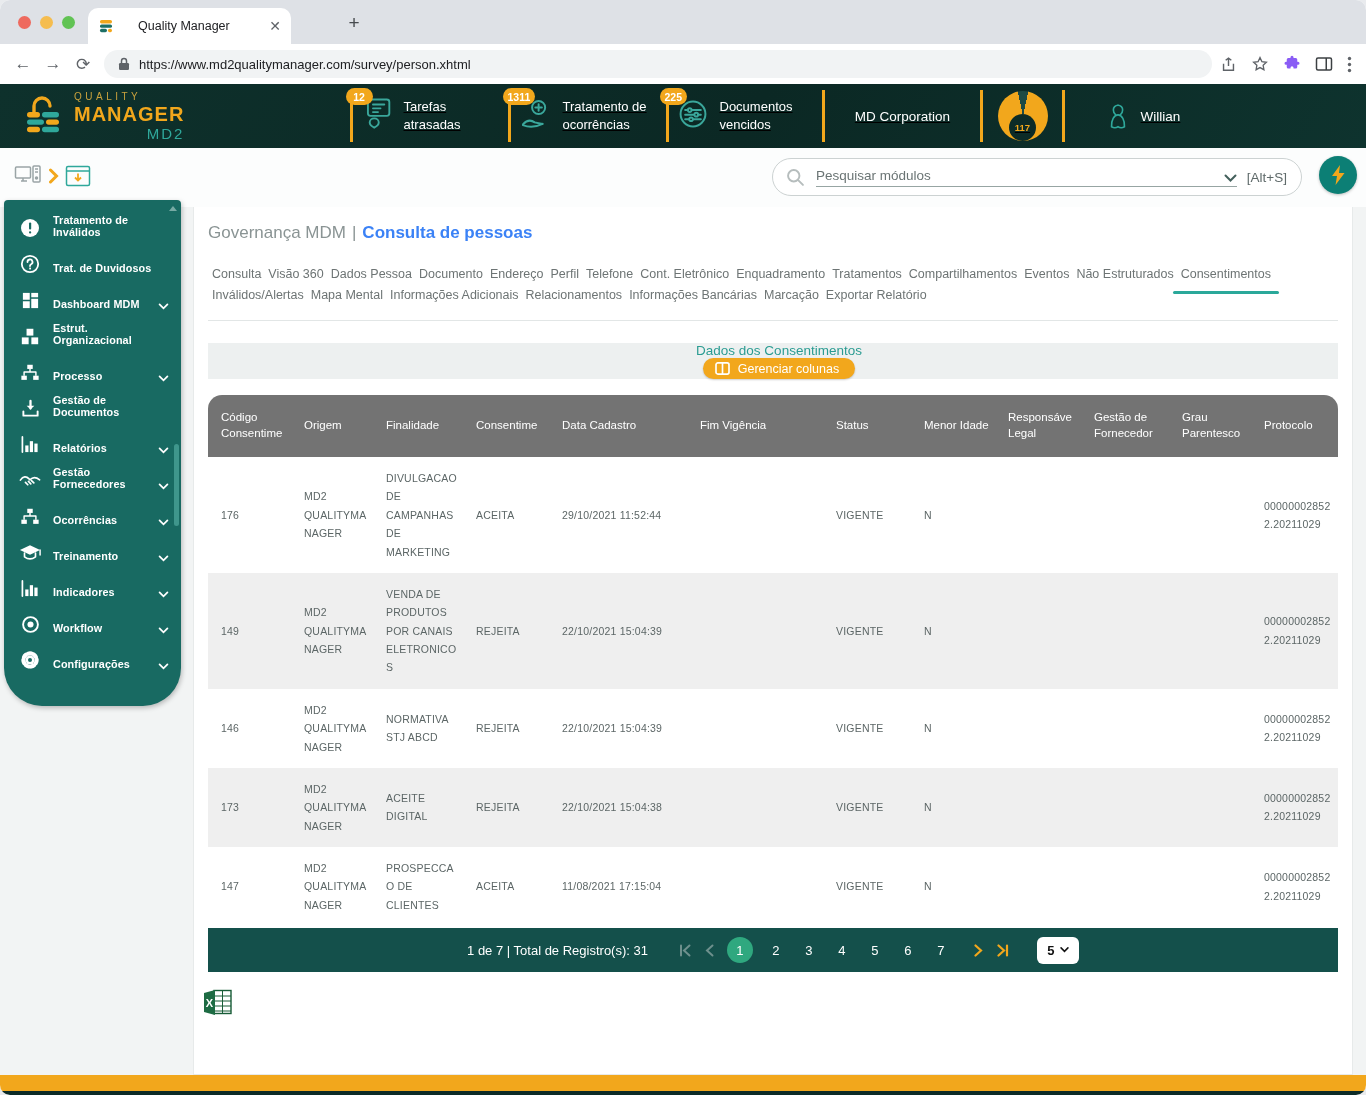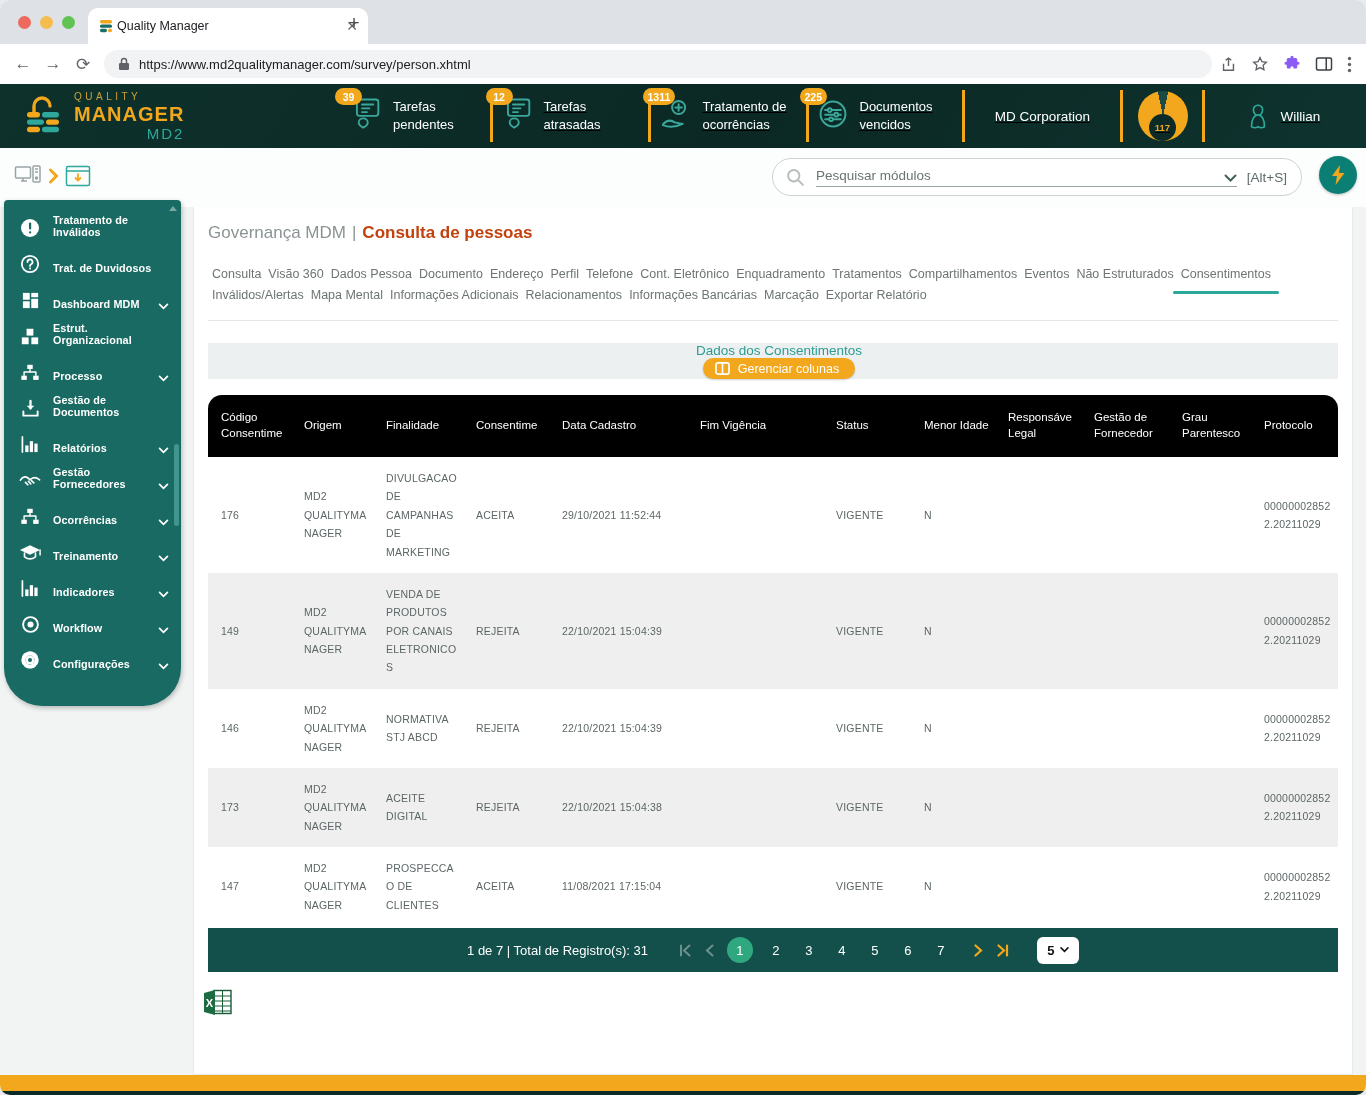--- a/index.html
+++ b/index.html
@@ -5,21 +5,21 @@
   * { margin:0; padding:0; box-sizing:border-box; }
   html,body { background:#e9ebee; }
   body { font-family:"Liberation Sans", sans-serif; width:1366px; }
   .window { position:relative; width:1366px; height:1095px; background:#fff; border-radius:10px; overflow:hidden; }
 
   
   .tabstrip { position:absolute; top:0; left:0; right:0; height:44px; background:#dee1e6; }
   .lights { position:absolute; left:18px; top:16px; display:flex; gap:9px; }
   .light { width:13px; height:13px; border-radius:50%; }
   .light.r{background:#ee6a5f;} .light.y{background:#f5bd4f;} .light.g{background:#61c354;}
-  .btab { position:absolute; left:88px; top:8px; width:280px; height:36px; background:#fff; border-radius:10px 10px 0 0; display:flex; align-items:center; padding:0 10px; gap:3px; }
+  .btab { position:absolute; left:88px; top:8px; width:203px; height:36px; background:#fff; border-radius:10px 10px 0 0; display:flex; align-items:center; padding:0 10px; gap:24px; }
   .btab-title { flex:1; font-size:12.5px; color:#202124; white-space:nowrap; overflow:hidden; }
   .btab-close { font-size:14px; color:#5f6368; cursor:default; }
   .newtab { position:absolute; left:342px; top:11px; font-size:19px; color:#474b4f; width:24px; height:24px; text-align:center; line-height:23px; }
   .urlbar { position:absolute; top:44px; left:0; right:0; height:40px; background:#fff; display:flex; align-items:center; }
   .nav-ic { width:30px; text-align:center; color:#5f6368; font-size:17px; flex:none; }
   .url-pill { flex:1; height:28px; background:#f1f3f4; border-radius:14px; margin:0 8px 0 6px; display:flex; align-items:center; padding:0 14px; gap:9px; }
   .url-text { font-size:13px; color:#202124; }
   .chrome-right { display:flex; align-items:center; gap:14px; padding-right:14px; }
   .chrome-right svg { display:block; }
 
@@ -68,33 +68,33 @@
   .schev { flex:none; }
   .side-scroll { position:absolute; right:2px; top:244px; width:5px; height:82px; background:#3f968c; border-radius:3px; }
   .side-arrow { position:absolute; right:4px; top:6px; width:0; height:0;
     border-left:4px solid transparent; border-right:4px solid transparent; border-bottom:5px solid #9fc6c0; opacity:.7; }
 
   
   .card { position:absolute; left:193px; top:207px; width:1160px; height:868px; background:#fff;
     border:1px solid #e7eaea; border-top:none; z-index:2; }
   .page-title { margin:16px 0 0 14px; font-size:17px; }
   .pt-cat { color:#8a9494; } .pt-sep { color:#8a9494; margin:0 6px; }
-  .pt-main { color:#c2410c; font-weight:bold; }
+  .pt-main { color:#3b82f6; font-weight:bold; }
   .tabs { margin:24px 14px 0; display:flex; flex-wrap:wrap; column-gap:30px; row-gap:22px; padding:0 4px 18px; border-bottom:1px solid #e2e6e6;gap:7px; }
   .tab { font-size:12.5px; color:#6d7474; position:relative; line-height:14px; white-space:nowrap; cursor:default; }
   .tab.active::after { content:""; position:absolute; left:-8px; right:-8px; bottom:-13px; height:3px; background:#2aa89a; border-radius:2px; }
   .section-bar { margin:22px 14px 0; height:36px; background:#edf0f0; display:flex; align-items:center; justify-content:space-between; padding:0 0 0 12px;flex-direction:column; }
   .section-title { color:#2b9c92; font-size:13.5px; }
   .cols-btn { height:28px; background:#f2a71c; border:none; border-radius:15px; color:#fff; font-size:12.5px; font-family:inherit;
     display:flex; align-items:center; gap:8px; padding:0 16px 0 12px; box-shadow:0 1px 2px rgba(0,0,0,.2); cursor:default; }
 
   
   .dtable { margin:16px 14px 0; }
   .grid12 { display:grid; grid-template-columns:88px 82px 90px 86px 138px 136px 88px 84px 86px 88px 82px 84px; }
-  .thead { background:#000000; color:#fff; border-radius:14px 14px 0 0; min-height:62px; align-items:center; padding:8px 0; }
+  .thead { background:#737373; color:#fff; border-radius:14px 14px 0 0; min-height:62px; align-items:center; padding:8px 0; }
   .th { font-size:11.5px; line-height:1.35; padding:0 8px 0 8px; overflow:hidden; }
   .th.c0 { padding-left:13px; }
   .trow { align-items:center; padding:12px 0; }
   .trow.striped { background:#efefef; }
   .td { font-size:10.5px; color:#5c6666; line-height:1.75; padding:0 8px; overflow-wrap:anywhere; letter-spacing:.2px; }
   .td.c0 { padding-left:13px; }
 
   
   .pgbar { margin:2px 14px 0; height:44px; background:#14504b; display:flex; align-items:center; justify-content:center; gap:30px; }
   .pg-summary { color:#fff; font-size:13px; }
@@ -181,31 +181,20 @@
         <rect x="5" y="30.8" width="13" height="5.4" rx="2.7" fill="#f2a71c"></rect>
         <rect x="20" y="30.8" width="17" height="5.4" rx="2.7" fill="#2fa89b"></rect>
       </svg>
       <div class="logo-text">
         <div class="logo-q">QUALITY</div>
         <div class="logo-m">MANAGER</div>
         <div class="logo-md2">MD2</div>
       </div>
     </div>
 
-    <div class="hgroup" style="width:140px">
-      <div class="hicon-wrap">
-        <span class="hbadge">39</span>
-        <svg width="32" height="34" viewBox="0 0 24 27" fill="none" stroke="#3aa79b" stroke-width="1.5" stroke-linecap="round">
-          <rect x="4" y="2" width="17" height="13" rx="2"></rect>
-            <path d="M8 6h9M8 9h6M8 12h4"></path>
-          <path d="M9 17c-2.2 0-3.6 1.5-3.6 3.3 0 2.3 3.6 4 3.6 4s3.6-1.7 3.6-4C12.6 18.5 11.2 17 9 17z"></path>
-        </svg>
-      </div>
-      <div class="hlabel">Tarefas pendentes</div>
-    </div>
 
     <div class="hgroup hsep" style="width:158px">
       <div class="hicon-wrap">
         <span class="hbadge">12</span>
         <svg width="32" height="34" viewBox="0 0 24 27" fill="none" stroke="#3aa79b" stroke-width="1.5" stroke-linecap="round">
           <rect x="4" y="2" width="17" height="13" rx="2"></rect>
             <path d="M8 6h9M8 9h6M8 12h4"></path>
           <path d="M9 17c-2.2 0-3.6 1.5-3.6 3.3 0 2.3 3.6 4 3.6 4s3.6-1.7 3.6-4C12.6 18.5 11.2 17 9 17z"></path>
         </svg>
       </div>

